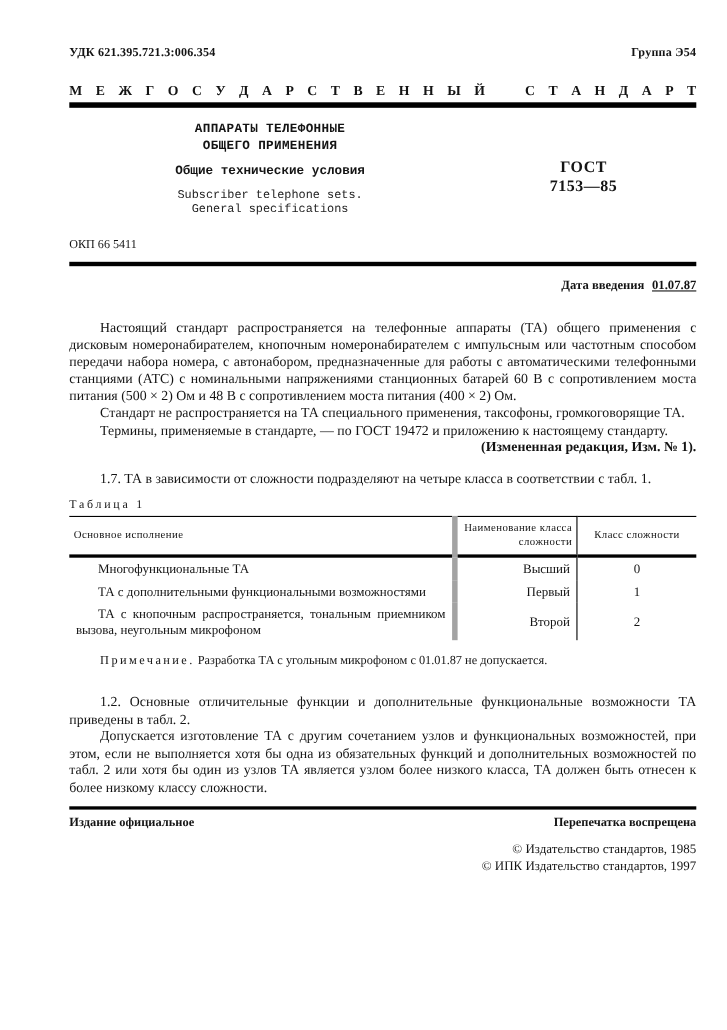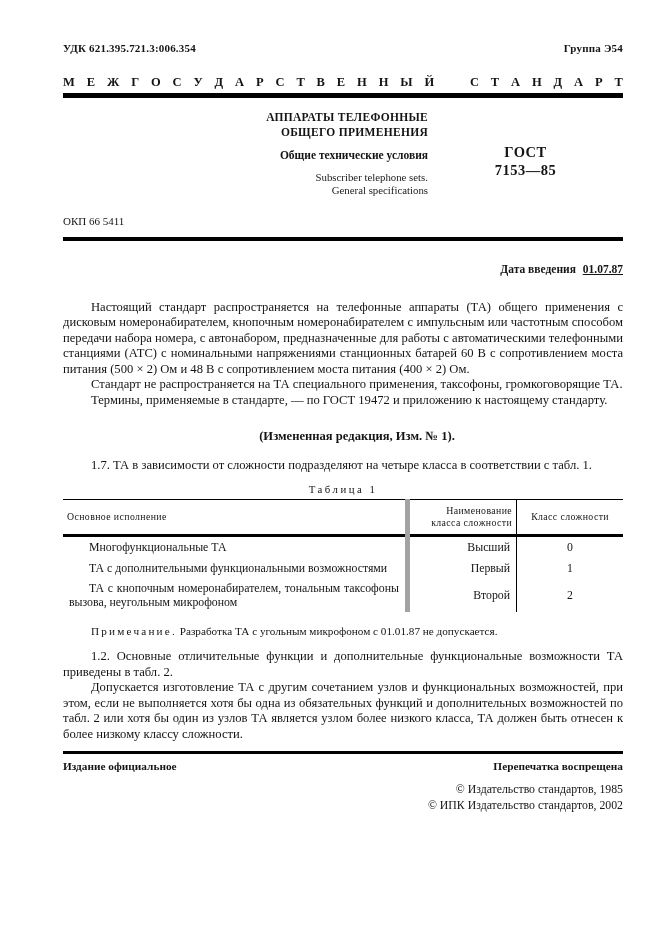--- a/index.html
+++ b/index.html
@@ -7,70 +7,70 @@
   body {
     width: 661px; height: 936px;
     font-family: "Liberation Serif", "DejaVu Serif", serif;
     color: #141414;
     position: relative;
     overflow: hidden;
   }
   .page {
     position: absolute; top: 0; left: 0;
     width: 661px; height: 754px;
-    padding: 42px 38px 0 63px;
+    padding: 42px 28px 0 63px;
   }
   
   .top-row {
     display: flex; justify-content: space-between;
     font-size: 11px; font-weight: bold; letter-spacing: .2px;
   }
   
   .std-type {
     display: flex; justify-content: space-between;
     margin-top: 21px;
     font-size: 12.5px; font-weight: bold;
   }
   .std-type span { display: inline-block; }
   .std-type .wsp { width: 12px; }
   .black-bar { height: 4.5px; background: #000; margin-top: 3px; }
   .thick-rule { height: 4px; background: #000; margin-top: 10px; }
   .footer-rule { height: 2.5px; background: #000; margin-top: 9px; }
 
   
   .title-block { display: flex; margin-top: 12px; }
-  .title-left { width: 365px; text-align: right; }
+  .title-left { width: 365px; text-align: center; font-family: Liberation Mono, monospace; }
   .title-ru { font-size: 11.5px; font-weight: bold; line-height: 15px; letter-spacing: .3px; }
   .title-sub { font-size: 11.5px; font-weight: bold; margin-top: 9px; }
   .title-en { font-size: 10.8px; line-height: 13.5px; margin-top: 10px; color: #222; }
   .title-right { flex: 1; text-align: center; padding-top: 33px; }
   .gost { font-size: 14.5px; font-weight: bold; line-height: 18px; letter-spacing: .5px; }
 
   .okp { font-size: 11px; margin-top: 17px; }
 
-  .date-row { margin-top: 22px; text-align: right; font-size: 11.5px; font-weight: bold; }
+  .date-row { margin-top: 12px; text-align: right; font-size: 11.5px; font-weight: bold; }
   .date-value { text-decoration: underline; margin-left: 4px; }
 
   
   .body-text { margin-top: 25px; }
   p.para {
     font-size: 12.6px; line-height: 15.5px;
     text-align: justify; text-indent: 28px;
   }
-  p.para.bold { font-weight: bold; text-align: center; margin-top: 21px; }
+  p.para.bold { font-weight: bold; text-align: right; }
 
   .sec-heading {
     margin-top: 9px; padding-top: 6px;
     text-align: center; font-size: 12.3px; font-weight: bold;
     letter-spacing: .4px;
   }
   .after-heading { margin-top: 13px; }
 
   .table-label {
-    margin-top: 10px; text-align: center;
+    margin-top: 10px; text-align: left;
     font-size: 10.8px; letter-spacing: 2.5px;
   }
 
   table.t1 { width: 100%; border-collapse: collapse; margin-top: 4px; }
   table.t1 th {
     border-top: 1.5px solid #000; border-bottom: 3px solid #000;
     font-size: 9.8px; font-weight: normal; line-height: 12px;
     text-align: center; vertical-align: middle; padding: 5px 4px; letter-spacing: .4px;
   }
   table.t1 td {
@@ -183,39 +183,39 @@
         <td class="c1">Многофункциональные ТА</td>
         <td class="c2">Высший</td>
         <td class="c3">0</td>
       </tr>
       <tr>
         <td class="c1">ТА с дополнительными функциональными возможностями</td>
         <td class="c2">Первый</td>
         <td class="c3">1</td>
       </tr>
       <tr>
-        <td class="c1">ТА с кнопочным номеронабирателем, тональным таксофоны вызова, неугольным микрофоном</td>
+        <td class="c1">ТА с кнопочным распространяется, тональным приемником вызова, неугольным микрофоном</td>
         <td class="c2">Второй</td>
         <td class="c3">2</td>
       </tr>
     </tbody>
   </table>
 
   <div class="note">
     <span class="note-label">Примечание.</span><span> Разработка ТА с угольным микрофоном с 01.01.87 не допускается.</span>
   </div>
 
-  <p class="para" style="margin-top:12px">1.2. Основные отличительные функции и дополнительные функциональные возможности ТА приведены в табл. 2.</p>
+  <p class="para" style="margin-top:24px">1.2. Основные отличительные функции и дополнительные функциональные возможности ТА приведены в табл. 2.</p>
   <p class="para">Допускается изготовление ТА с другим сочетанием узлов и функциональных возможностей, при этом, если не выполняется хотя бы одна из обязательных функций и дополнительных возможностей по табл. 2 или хотя бы один из узлов ТА является узлом более низкого класса, ТА должен быть отнесен к более низкому классу сложности.</p>
 
   <div class="footer-rule"></div>
 
   <div class="footer-row">
     <span>Издание официальное</span>
     <span>Перепечатка воспрещена</span>
   </div>
 
   <div class="copyright">
     <div>© Издательство стандартов, 1985</div>
-    <div>© ИПК Издательство стандартов, 2002</div>
+    <div>© ИПК Издательство стандартов, 1997</div>
   </div>
 
 </div>
 
 </body></html>

